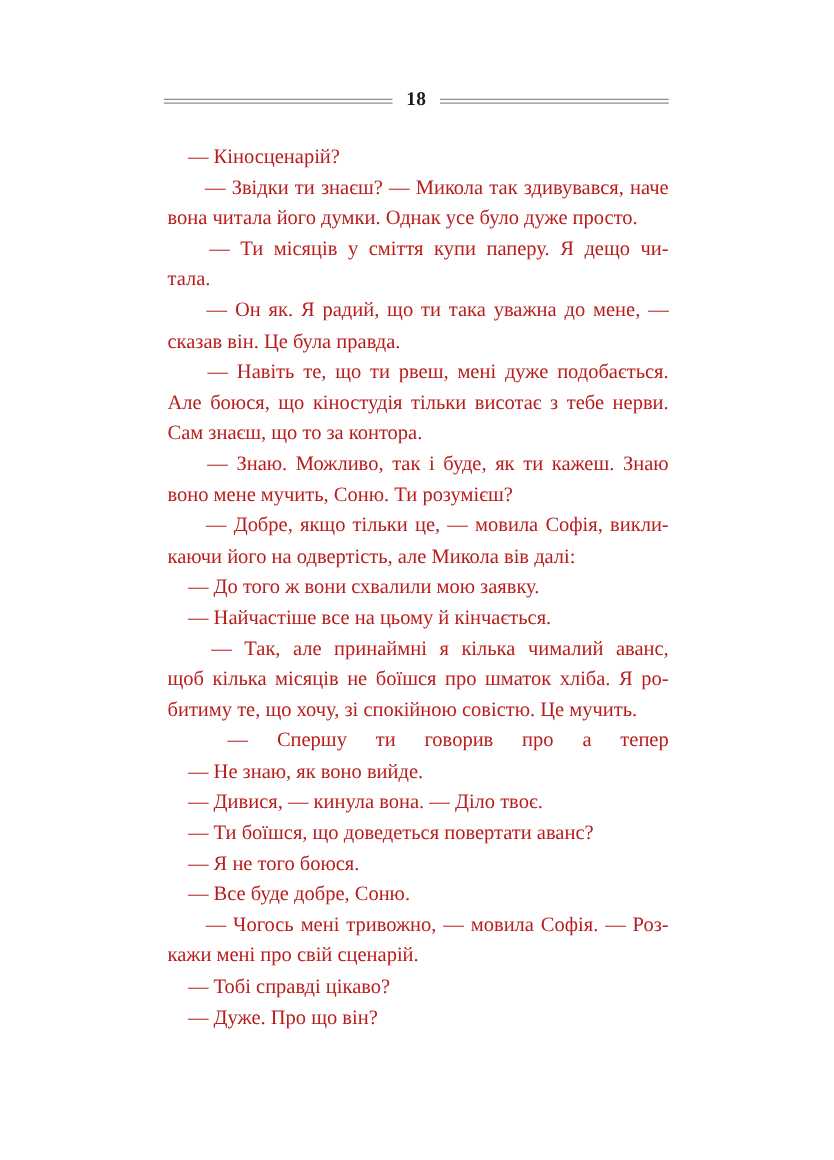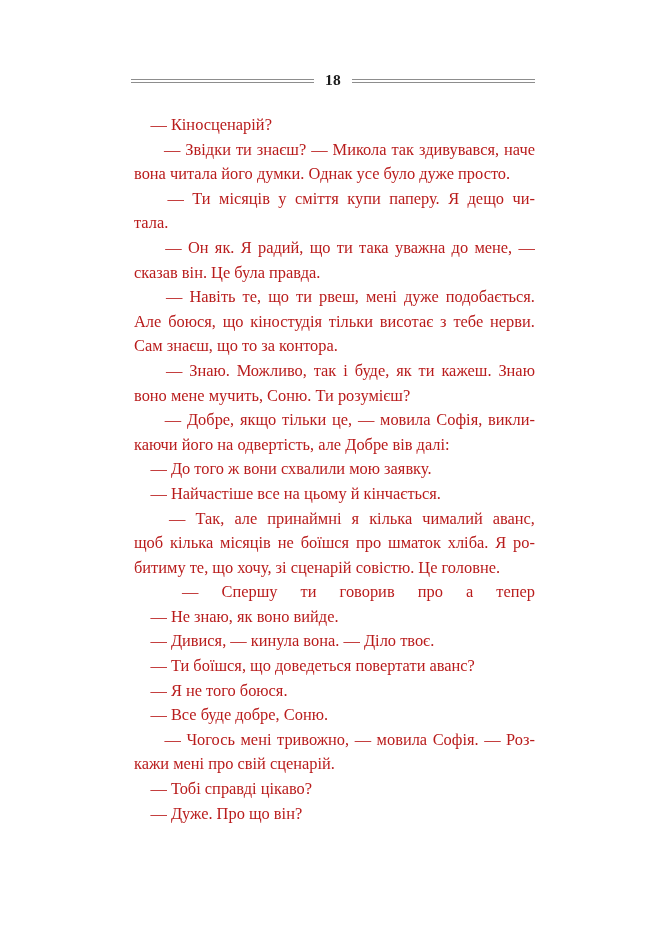--- a/index.html
+++ b/index.html
@@ -202,21 +202,21 @@
           <span>—</span>
           <span>Добре,</span>
           <span>якщо</span>
           <span>тільки</span>
           <span>це,</span>
           <span>—</span>
           <span>мовила</span>
           <span>Софія,</span>
           <span>викли-</span>
         </span>
-        <span class="line">каючи його на одвертість, але Добре вів далі:</span>
+        <span class="line">каючи його на одвертість, але Микола вів далі:</span>
       </p>
       <p class="para">
         <span class="line">&nbsp;&nbsp;&nbsp;&nbsp;— До того ж вони схвалили мою заявку.</span>
       </p>
       <p class="para">
         <span class="line">&nbsp;&nbsp;&nbsp;&nbsp;— Найчастіше все на цьому й кінчається.</span>
       </p>
       <p class="para">
         <span class="line just">
           <span class="indent"></span>
@@ -234,21 +234,21 @@
           <span>кілька</span>
           <span>місяців</span>
           <span>не</span>
           <span>боїшся</span>
           <span>про</span>
           <span>шматок</span>
           <span>хліба.</span>
           <span>Я</span>
           <span>ро-</span>
         </span>
-        <span class="line">битиму те, що хочу, зі сценарій совістю. Це головне.</span>
+        <span class="line">битиму те, що хочу, зі спокійною совістю. Це мучить.</span>
       </p>
       <p class="para">
         <span class="line just">
           <span class="indent"></span>
           <span>—</span>
           <span>Спершу</span>
           <span>ти</span>
           <span>говорив</span>
           <span>про</span>
           <span>а</span>

